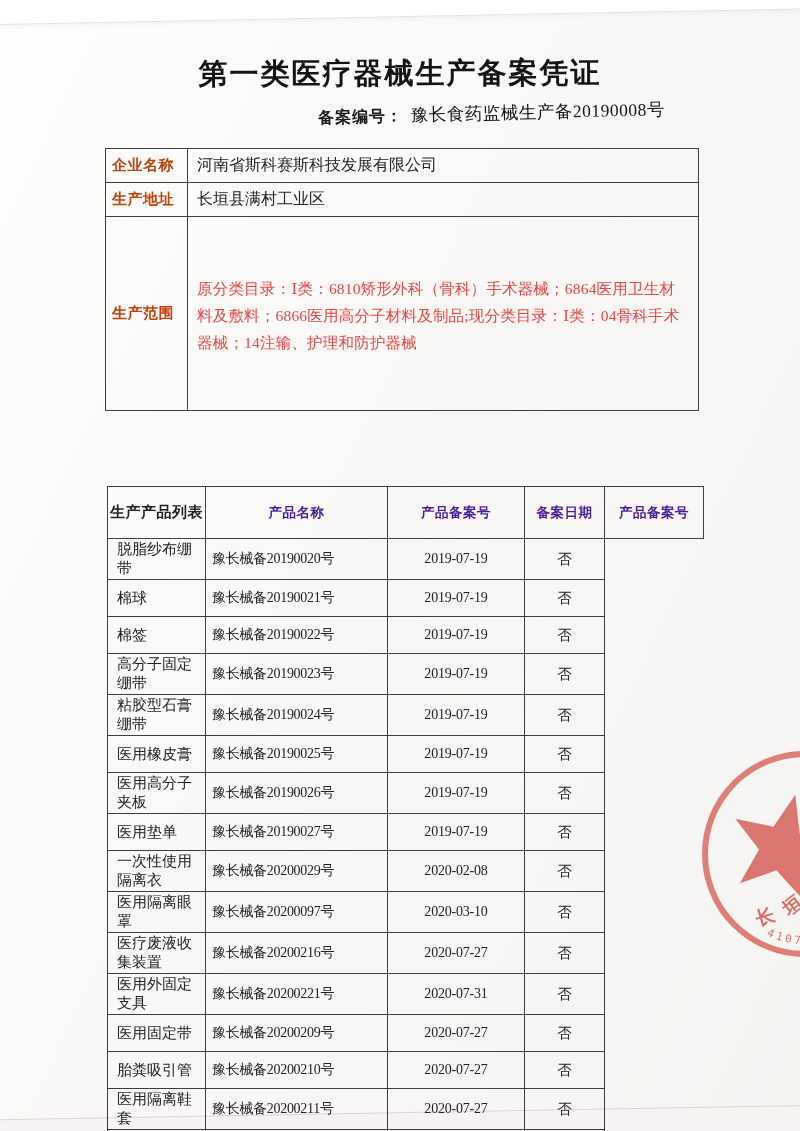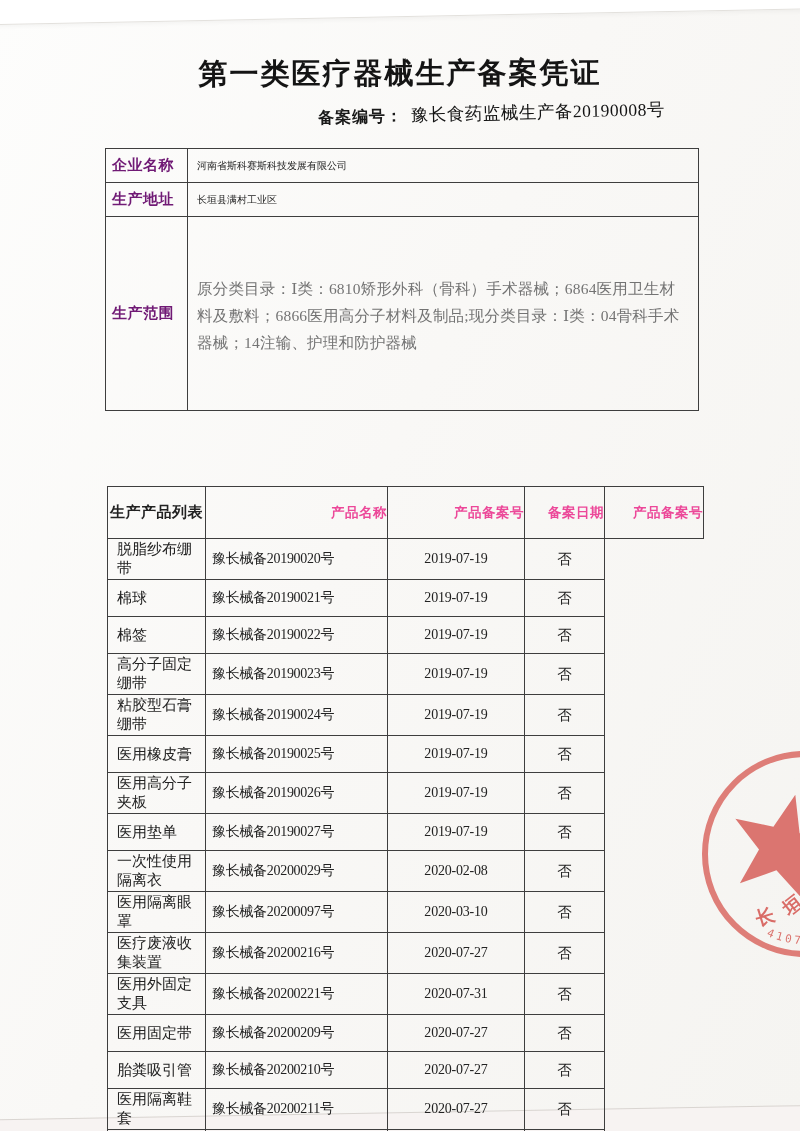--- a/index.html
+++ b/index.html
@@ -33,36 +33,36 @@
   .filing-no{font-size:17.5px;color:#141414;margin-left:8px;letter-spacing:.5px;}
 
   table{border-collapse:collapse;table-layout:fixed;}
   td,th{border:1.5px solid #3e3e3e;box-sizing:border-box;}
 
   
   .info-table{position:absolute;left:105px;top:148px;width:593px;}
   .info-table td{height:34px;vertical-align:middle;}
   .lbl{
     font-family:"Liberation Sans","DejaVu Sans",sans-serif;
-    font-weight:bold;font-size:15px;color:#701a75;
+    font-weight:bold;font-size:15px;color:#c2410c;
     padding-left:6px;letter-spacing:.5px;
   }
-  .val{font-size:10px;padding-left:9px;color:#222;}
+  .val{font-size:16px;padding-left:9px;color:#222;}
   .scope-row td{height:194px;}
   .scope-label{vertical-align:middle;}
   .scope-value{
     vertical-align:top;padding:4px 8px 0 9px;font-size:15.5px;
-    line-height:1.75;color:#737373;letter-spacing:.2px;
+    line-height:1.75;color:#ef4444;letter-spacing:.2px;
   }
 
   
   .product-table{position:absolute;left:107px;top:486px;width:596px;}
   .product-table th{
     height:26px;font-family:"Liberation Sans","DejaVu Sans",sans-serif;
-    font-weight:bold;font-size:13.5px;color:#ec4899;text-align:right;
+    font-weight:bold;font-size:13.5px;color:#4c1d95;text-align:center;
     letter-spacing:.5px;padding:0;
   }
   .product-table td{height:37px;vertical-align:middle;font-size:15px;color:#222;}
   .side-label{
     font-family:Liberation Mono, monospace;
     font-weight:bold;font-size:13.5px;text-align:left;
     vertical-align:middle;color:#1a1a1a;letter-spacing:.5px;padding:16px 2px;
   }
   .product-table td.c0{padding-left:9px;font-size:15px;}
   .product-table td.c1{font-size:14px;letter-spacing:-.3px;padding-left:6px;white-space:nowrap;}

